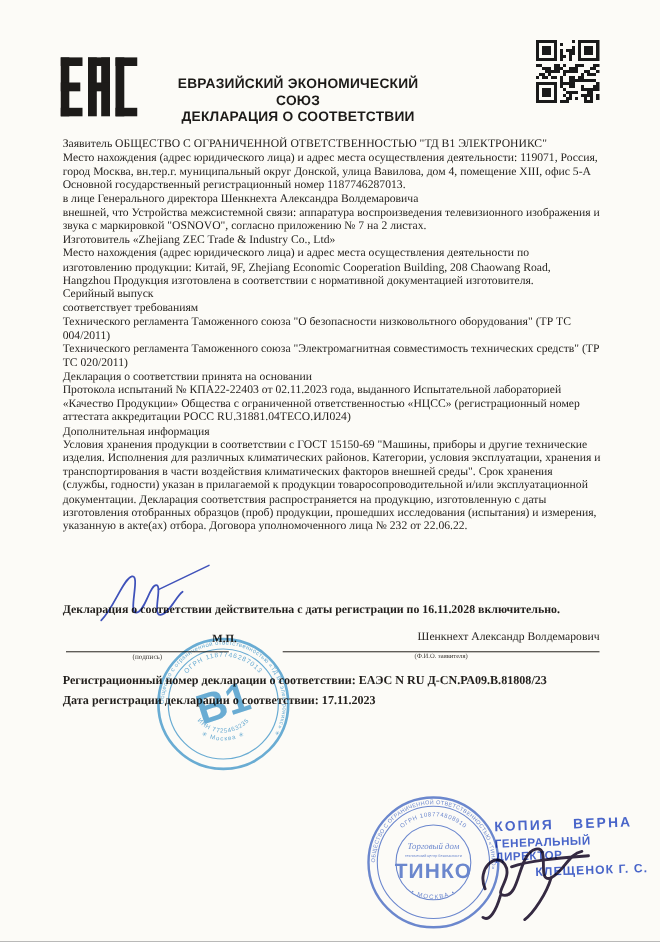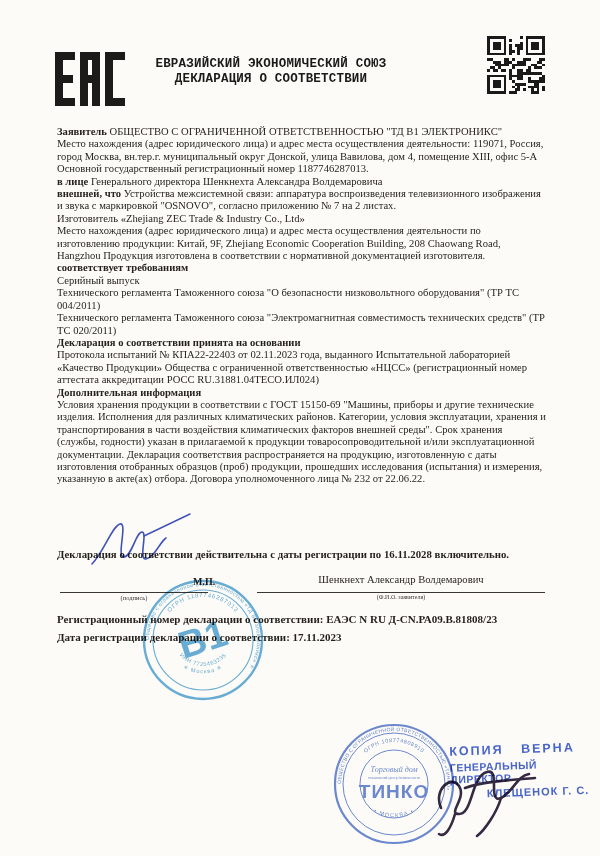--- a/index.html
+++ b/index.html
@@ -1,33 +1,33 @@
 <!DOCTYPE html>
 <html><head>
 <meta charset="utf-8">
 <style>
   html,body{margin:0;padding:0;background:#8a8a8a;}
   .page{position:relative;width:600px;height:856px;background:#fcfbf7;overflow:hidden;
         font-family:"Liberation Serif",serif;color:#221f1c;margin:0 auto;}
   
   .eac-logo{position:absolute;left:55px;top:52px;width:70px;height:54px;}
-  .doc-title{position:absolute;left:140px;top:57px;width:262px;text-align:center;
-             font-family:Liberation Mono, monospace;font-weight:bold;
+  .doc-title{position:absolute;left:140px;top:69px;width:262px;text-align:center;
+             font-family:Liberation Sans, sans-serif;font-weight:bold;
              font-size:12.5px;line-height:15px;letter-spacing:.2px;color:#1c1a18;}
   .qr{position:absolute;left:487px;top:36px;width:58px;height:58px;}
   
   .content{position:absolute;left:57px;top:126px;width:489px;font-size:10.6px;line-height:12.4px;}
   .content p{margin:0;}
-  .content b{font-weight:bold;}
+  .content b{font-weight:normal;}
   .valid-line{position:absolute;left:57px;top:548px;width:520px;font-size:10.8px;font-weight:bold;}
   
   .sigline{position:absolute;border-top:1.2px solid #3a3632;height:0;}
   .sig-caption{position:absolute;font-size:6.5px;text-align:center;color:#3a3632;}
   .mp{position:absolute;left:193px;top:576px;font-size:10px;font-weight:bold;}
-  .fio-name{position:absolute;left:257px;top:574px;width:288px;text-align:center;font-size:10.6px;}
+  .fio-name{position:absolute;left:257px;top:574px;width:288px;text-align:right;font-size:10.6px;}
   
   .reg-line{position:absolute;left:57px;font-size:11px;font-weight:bold;}
   
   .stamp{position:absolute;mix-blend-mode:multiply;opacity:.9;}
   .copy-stamp{position:absolute;left:450px;top:742px;width:150px;
               font-family:"Liberation Sans",sans-serif;font-weight:bold;
               transform:rotate(-2deg);mix-blend-mode:multiply;}
   .copy-stamp .l1{font-size:12.5px;letter-spacing:2px;word-spacing:12px;}
   .copy-stamp .l2{font-size:10.5px;letter-spacing:.5px;margin-top:3px;}
   .copy-stamp .l3{font-size:11px;letter-spacing:1px;margin-top:3px;margin-left:36px;}
@@ -193,22 +193,22 @@
     </svg>
 
   <main class="content">
       <p><b>Заявитель </b><span>ОБЩЕСТВО С ОГРАНИЧЕННОЙ ОТВЕТСТВЕННОСТЬЮ "ТД В1 ЭЛЕКТРОНИКС"</span></p>
       <p><span>Место нахождения (адрес юридического лица) и адрес места осуществления деятельности: 119071, Россия, город Москва, вн.тер.г. муниципальный округ Донской, улица Вавилова, дом 4, помещение XIII, офис 5-А</span></p>
       <p><span>Основной государственный регистрационный номер 1187746287013.</span></p>
       <p><b>в лице </b><span>Генерального директора Шенкнехта Александра Волдемаровича</span></p>
       <p><b>внешней, что </b><span>Устройства межсистемной связи: аппаратура воспроизведения телевизионного изображения и звука с маркировкой "OSNOVO", согласно приложению № 7 на 2 листах.</span></p>
       <p><span>Изготовитель «Zhejiang ZEC Trade &amp; Industry Co., Ltd»</span></p>
       <p><span>Место нахождения (адрес юридического лица) и адрес места осуществления деятельности по изготовлению продукции: Китай, 9F, Zhejiang Economic Cooperation Building, 208 Chaowang Road, Hangzhou Продукция изготовлена в соответствии с нормативной документацией изготовителя.</span></p>
+      <p><span>Серийный выпуск</span></p>
       <p><b>соответствует требованиям</b></p>
-      <p><span>Серийный выпуск</span></p>
       <p><span>Технического регламента Таможенного союза "О безопасности низковольтного оборудования" (ТР ТС 004/2011)</span></p>
       <p><span>Технического регламента Таможенного союза "Электромагнитная совместимость технических средств" (ТР ТС 020/2011)</span></p>
       <p><b>Декларация о соответствии принята на основании</b></p>
       <p><span>Протокола испытаний № КПА22-22403 от 02.11.2023 года, выданного Испытательной лабораторией «Качество Продукции» Общества с ограниченной ответственностью «НЦСС»  (регистрационный номер аттестата аккредитации РОСС RU.31881.04ТЕСО.ИЛ024)</span></p>
       <p><b>Дополнительная информация</b></p>
       <p><span>Условия хранения продукции в соответствии с ГОСТ 15150-69 "Машины, приборы и другие технические изделия. Исполнения для различных климатических районов. Категории, условия эксплуатации, хранения и транспортирования в части воздействия климатических факторов внешней среды". Срок хранения (службы, годности) указан в прилагаемой к продукции товаросопроводительной и/или эксплуатационной документации. Декларация соответствия распространяется на продукцию, изготовленную с даты изготовления отобранных образцов (проб) продукции, прошедших исследования (испытания) и измерения, указанную в акте(ах) отбора. Договора уполномоченного лица № 232 от 22.06.22.</span></p>
     </main>
 
   <div class="valid-line">Декларация о соответствии действительна с даты регистрации по 16.11.2028 включительно.</div>
 

